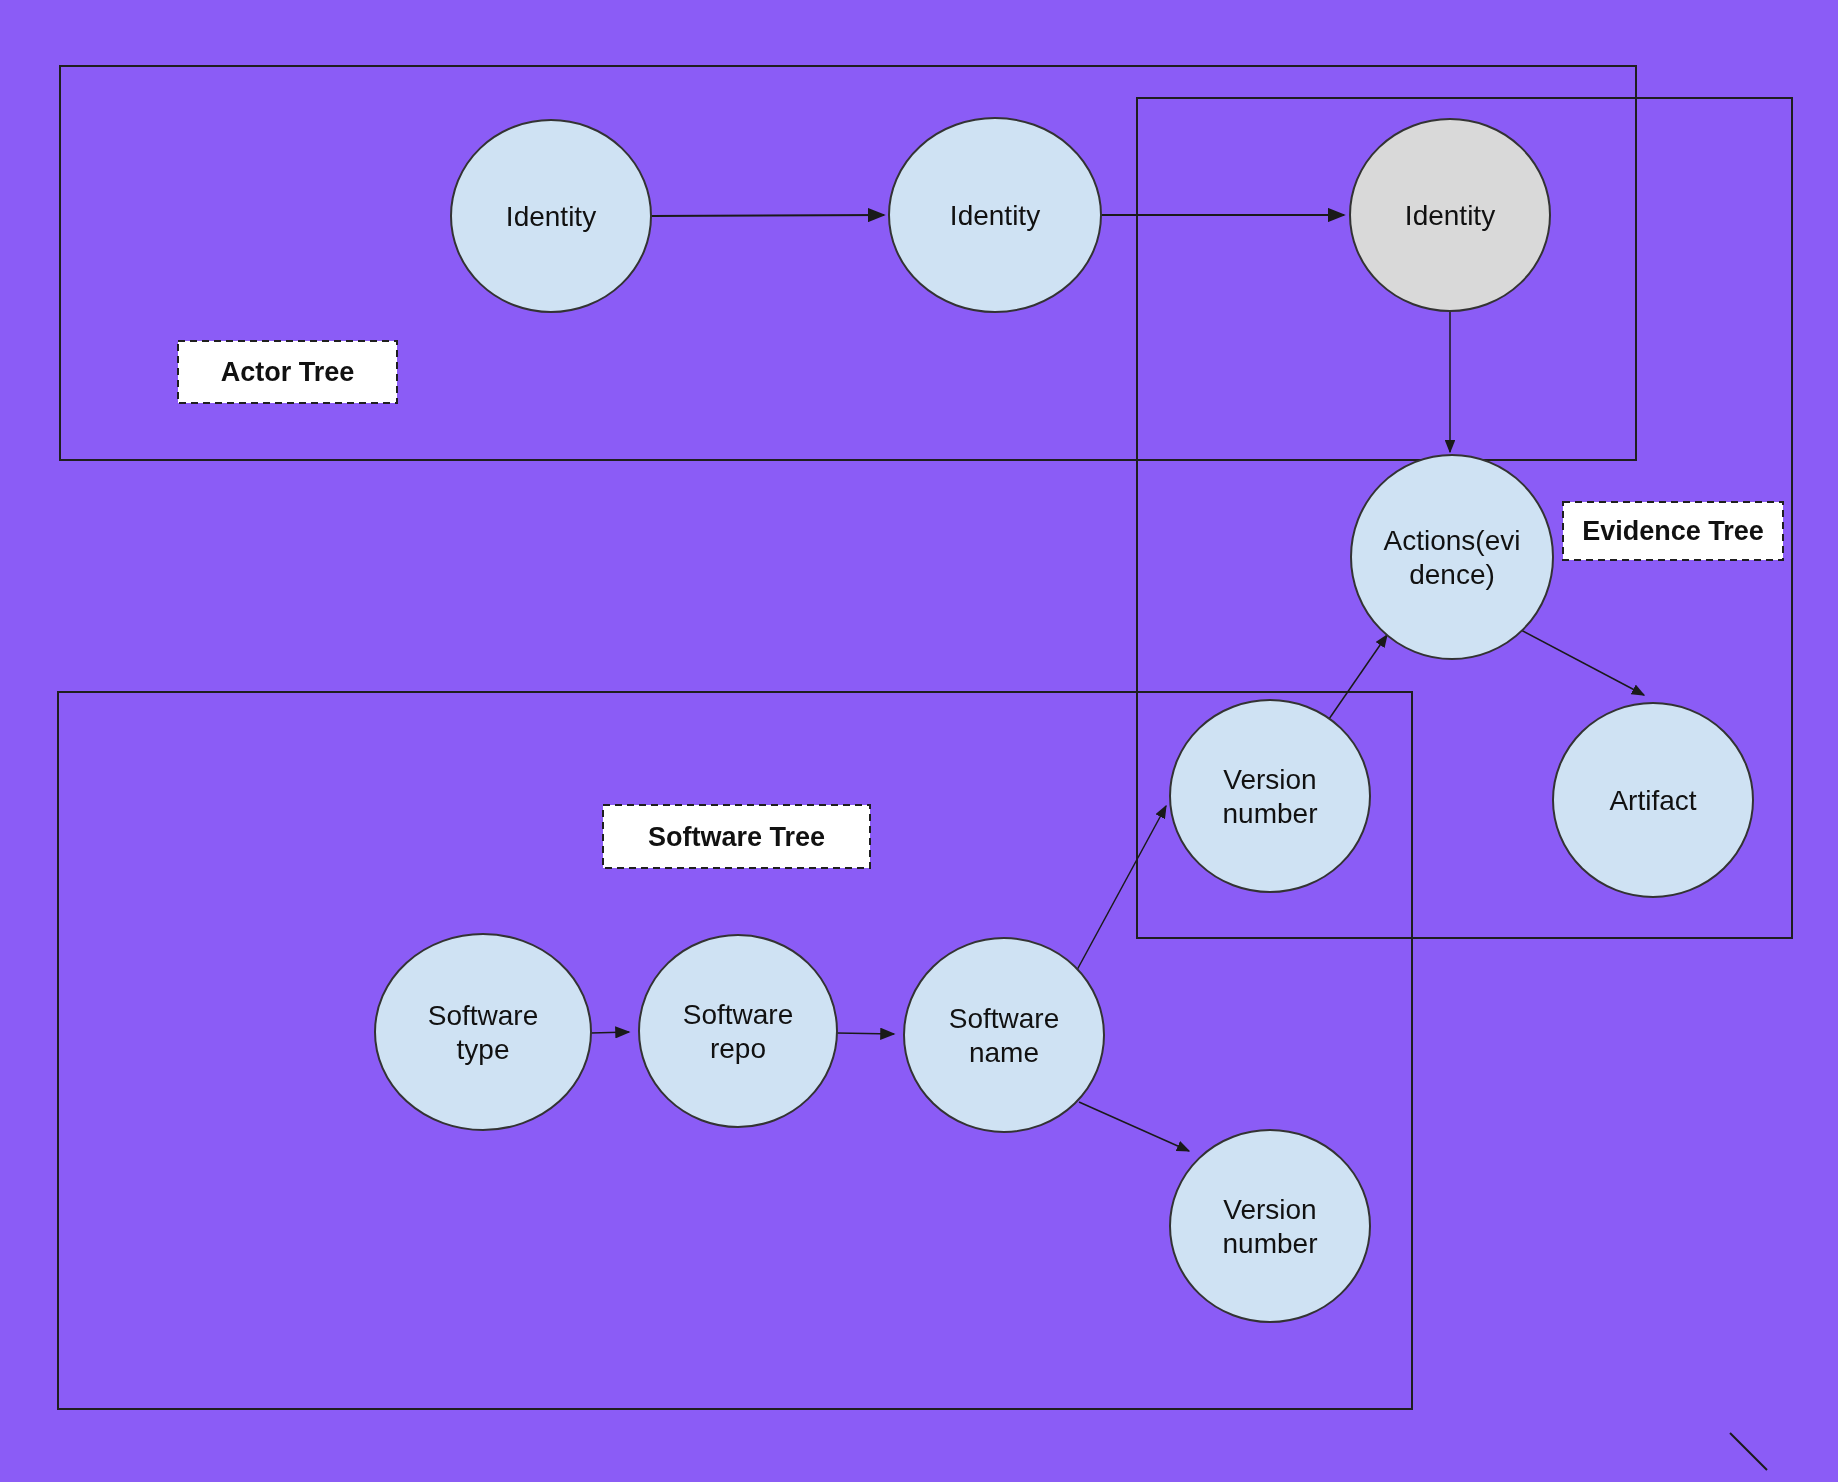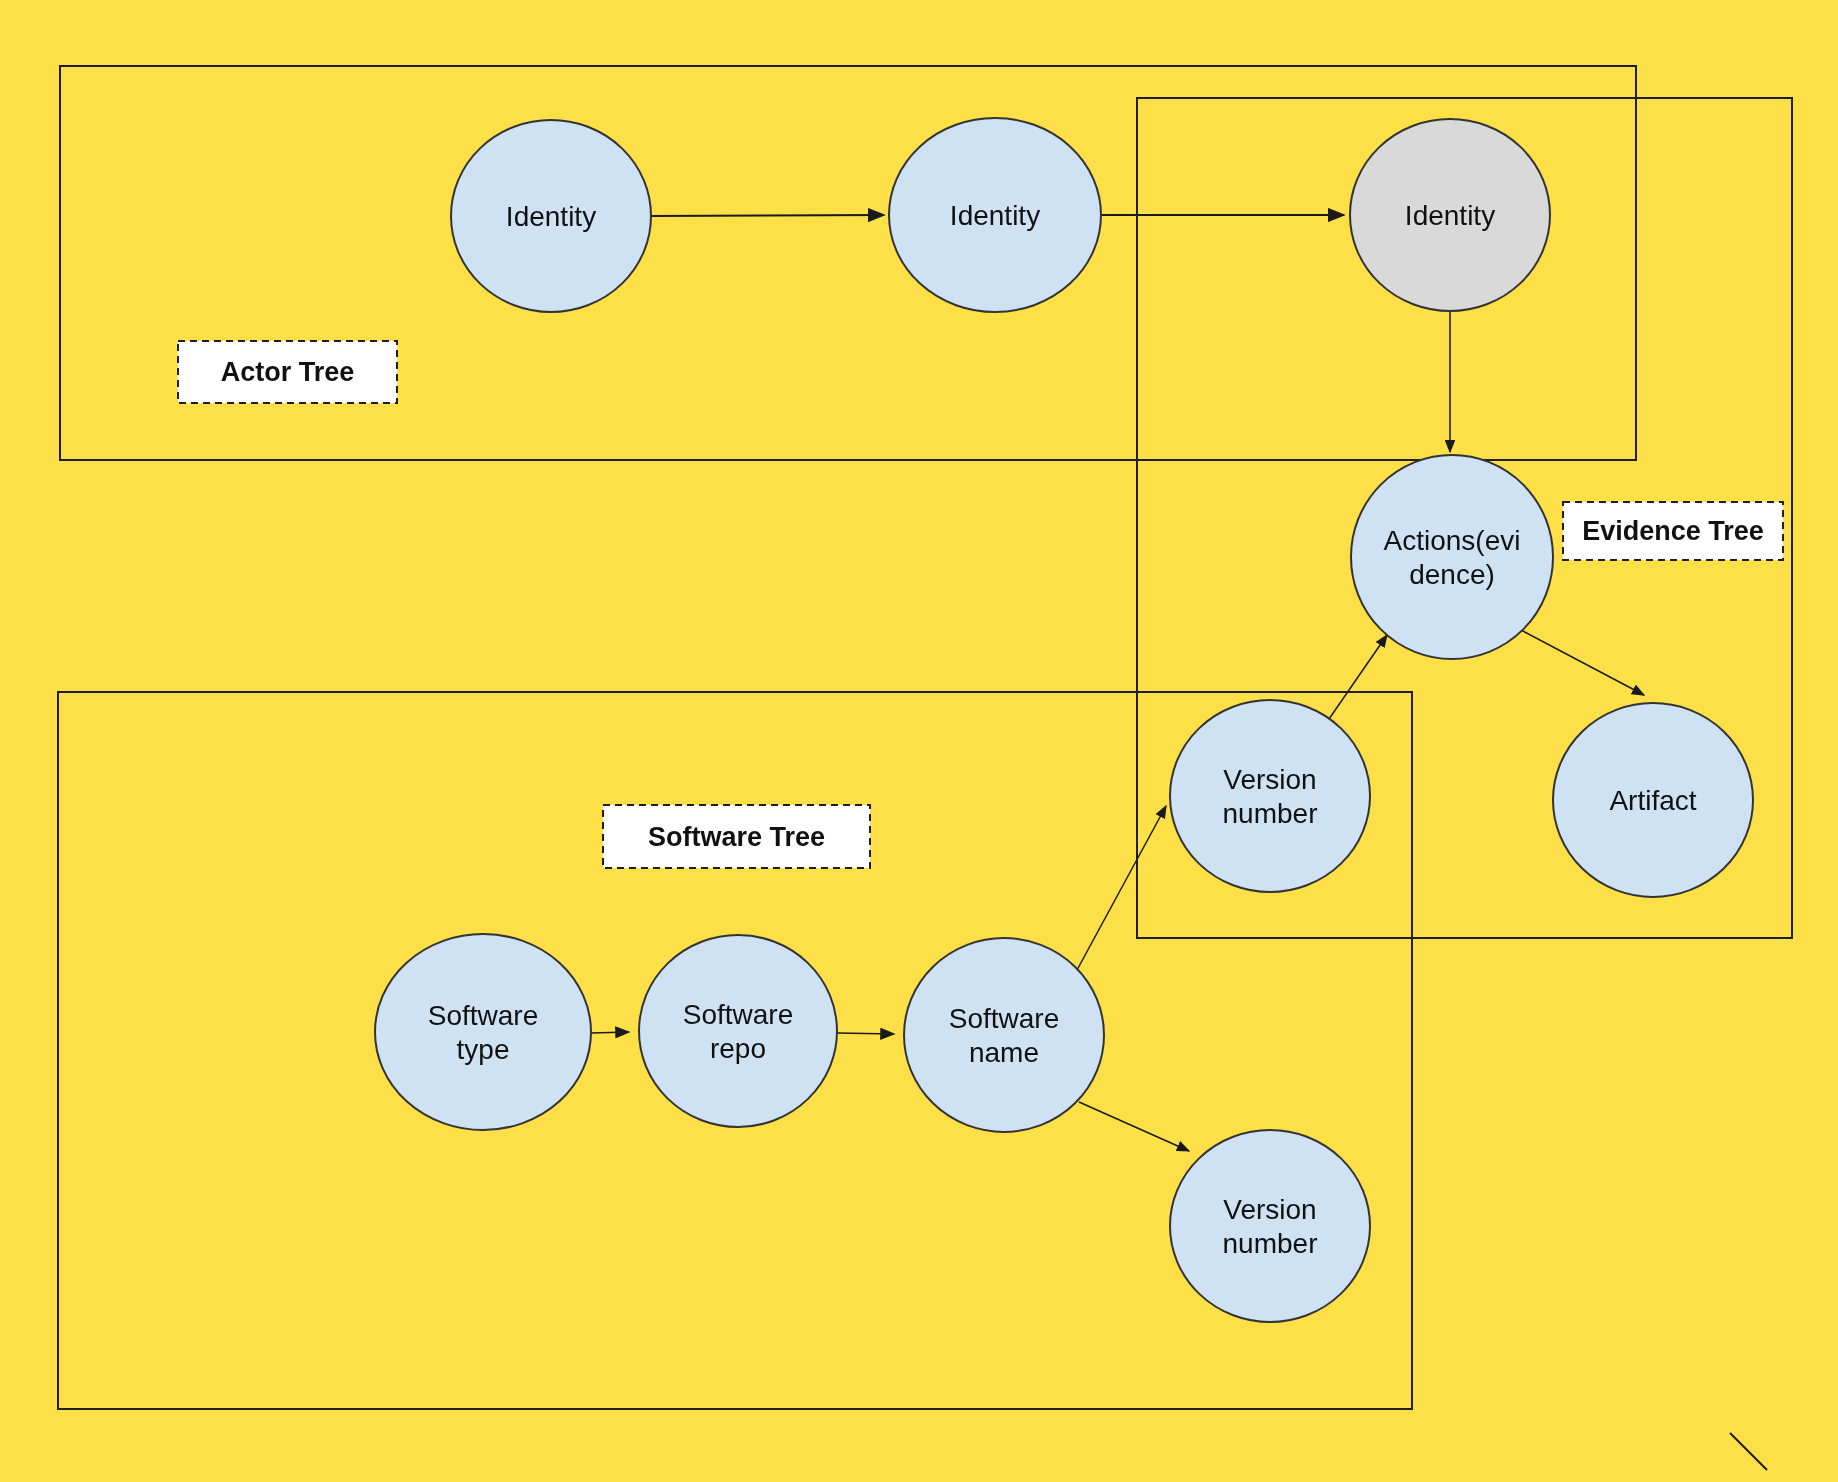--- a/index.html
+++ b/index.html
@@ -1,16 +1,16 @@
 <!DOCTYPE html>
 <html><head>
 <meta charset="utf-8">
 <style>
   html,body{margin:0;padding:0;background:#ffffff;}
-  .canvas-wrap{width:1838px;height:1482px;position:relative;background:#fde047;overflow:hidden;}
+  .canvas-wrap{width:1838px;height:1482px;position:relative;background:#8b5cf6;overflow:hidden;}
   svg{display:block;}
   text{font-family:"Liberation Sans","DejaVu Sans",sans-serif;fill:#111;}
   .node-label{font-size:28px;}
   .tree-label{font-size:27px;font-weight:bold;}
 </style>
 </head>
 <body>
 
 <div class="canvas-wrap">
   <svg width="1838" height="1482" viewBox="0 0 1838 1482" xmlns="http://www.w3.org/2000/svg">

